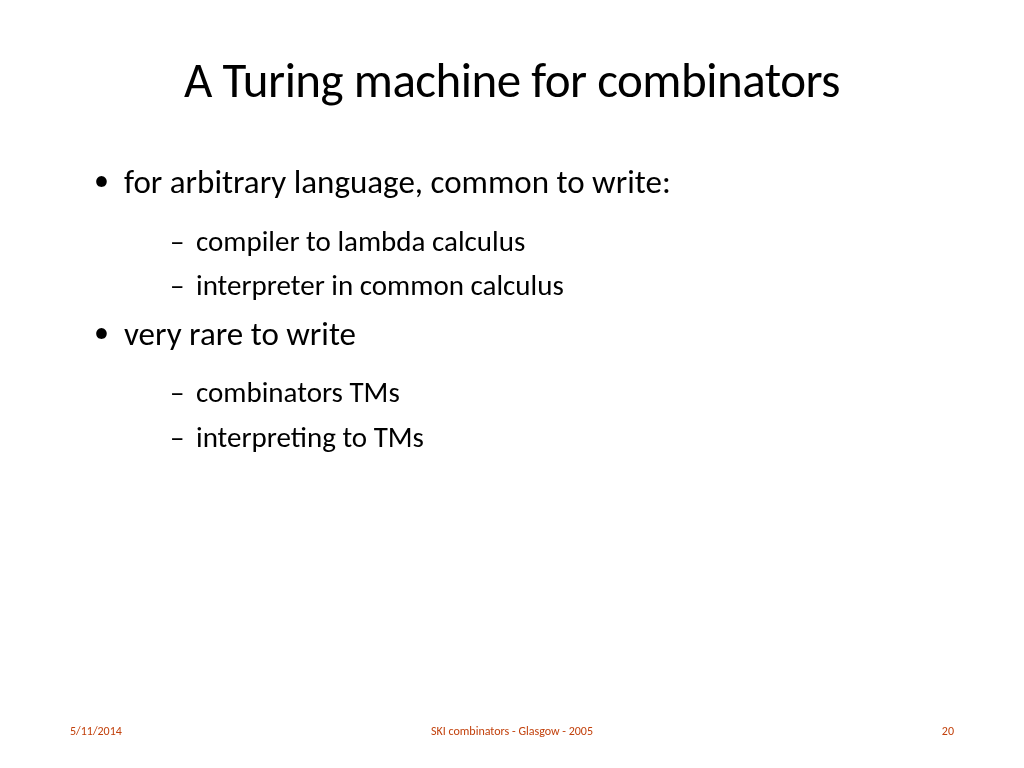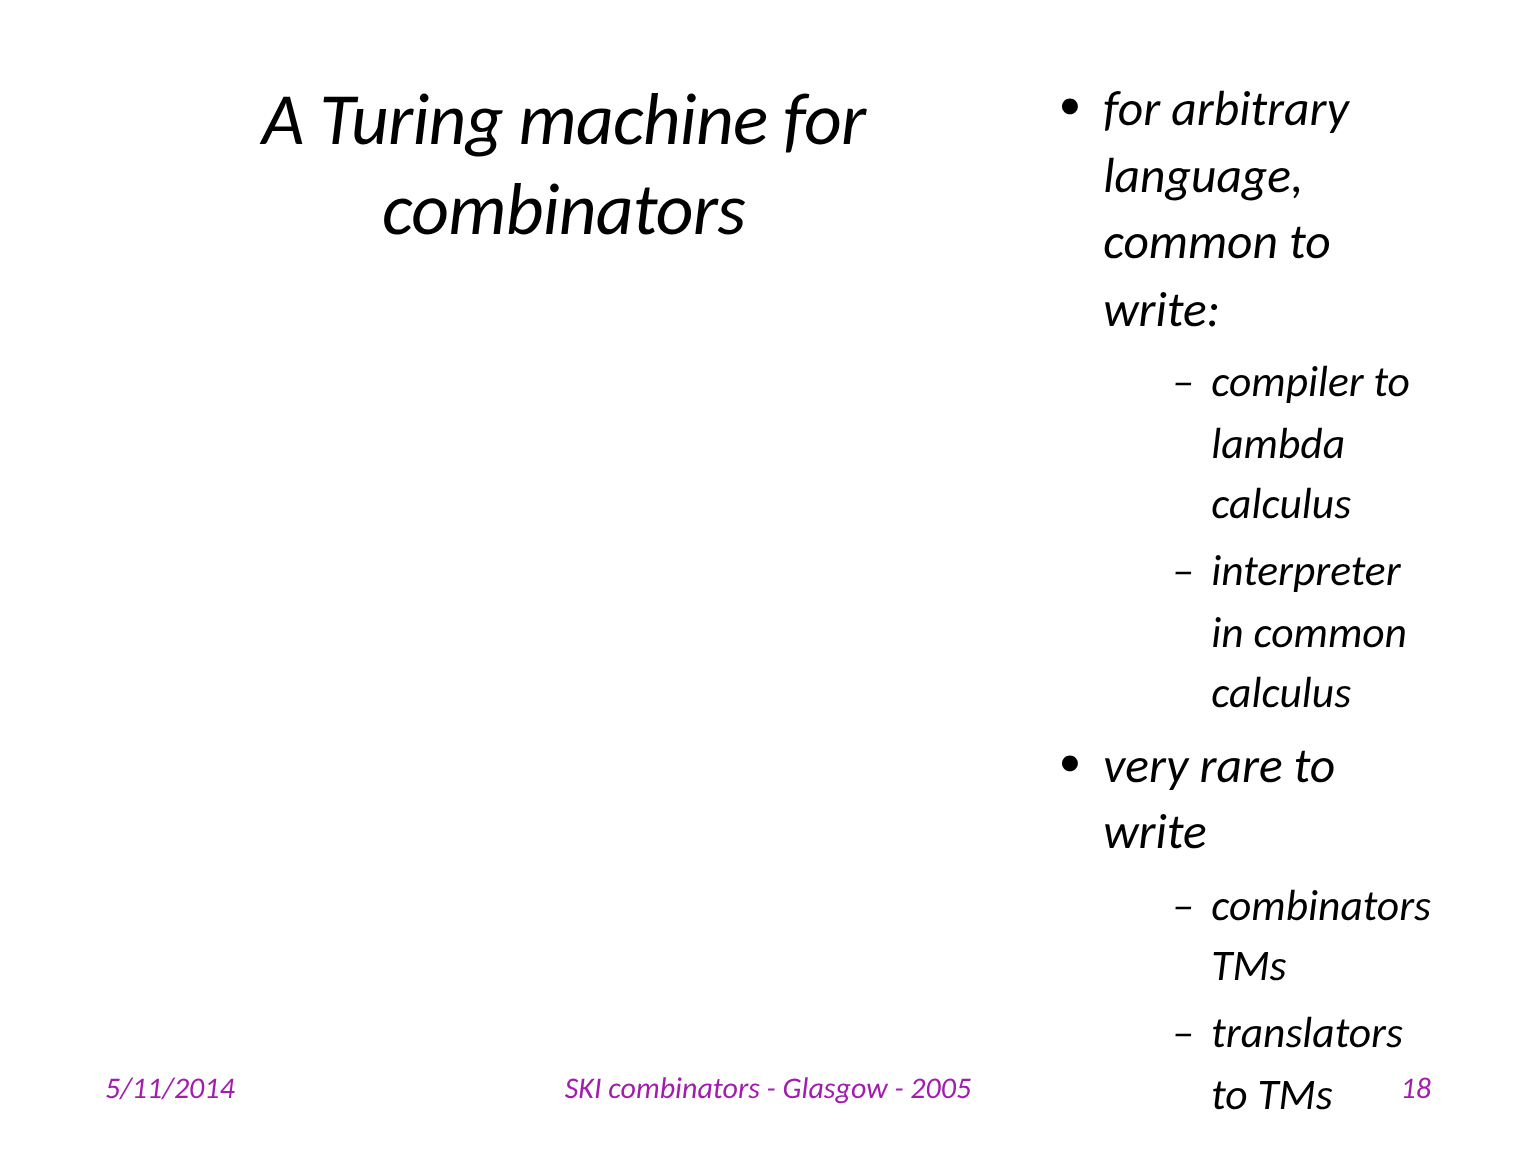--- a/index.html
+++ b/index.html
@@ -14,21 +14,21 @@
       font-family: Calibri, "Segoe UI", Arial, sans-serif;
       color: #000000;
       position: relative;
       overflow: hidden;
     }
     .slide {
       width: 100%;
       height: 100%;
       padding: 50px 70px 40px 70px;
       display: flex;
-      font-style: italic;
+      flex-direction: column;
     }
     .title {
       font-size: 49px;
       font-weight: 400;
       text-align: center;
       margin-bottom: 50px;
       letter-spacing: -0.5px;
     }
     .content {
       flex: 1;
@@ -46,21 +46,21 @@
     }
     ul.level1 > li::before {
       content: "•";
       position: absolute;
       left: 0;
       font-size: 30px;
     }
     ul.level2 {
       list-style: none;
       padding-left: 46px;
-      margin-top: 6px;
+      margin-top: 16px;
     }
     ul.level2 > li {
       font-size: 29px;
       margin-bottom: 4px;
       position: relative;
       padding-left: 26px;
       line-height: 1.4;
     }
     ul.level2 > li::before {
       content: "–";
@@ -69,22 +69,22 @@
     }
     .footer {
       position: absolute;
       bottom: 30px;
       left: 0;
       right: 0;
       display: flex;
       justify-content: space-between;
       align-items: center;
       padding: 0 70px;
-      font-size: 20px;
-      color: #a21caf;
+      font-size: 12px;
+      color: #c2410c;
     }
     .footer-center {
       position: absolute;
       left: 50%;
       transform: translateX(-50%);
     }
   </style>
 </head>
 <body>
 
@@ -96,23 +96,23 @@
         <span>for arbitrary language, common to write:</span>
         <ul class="level2">
           <li>compiler to lambda calculus</li>
           <li>interpreter in common calculus</li>
         </ul>
       </li>
       <li>
         <span>very rare to write</span>
         <ul class="level2">
           <li>combinators TMs</li>
-          <li>translators to TMs</li>
+          <li>interpreting to TMs</li>
         </ul>
       </li>
     </ul>
   </div>
   <div class="footer">
     <span>5/11/2014</span>
     <span class="footer-center">SKI combinators - Glasgow - 2005</span>
-    <span>18</span>
+    <span>20</span>
   </div>
 </div>
 
 </body></html>

